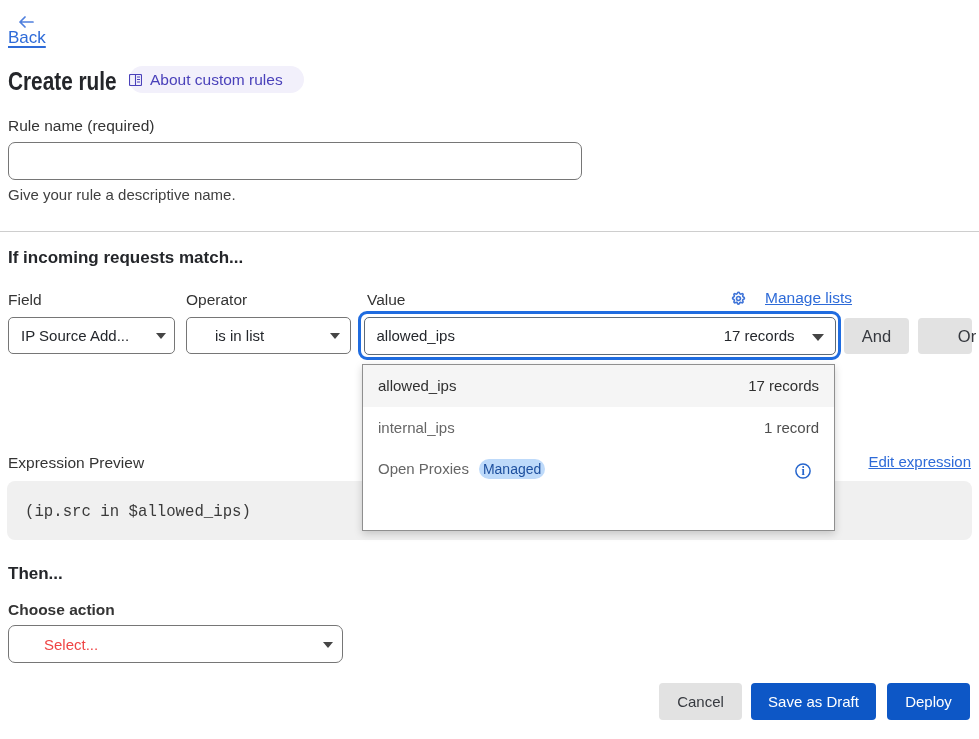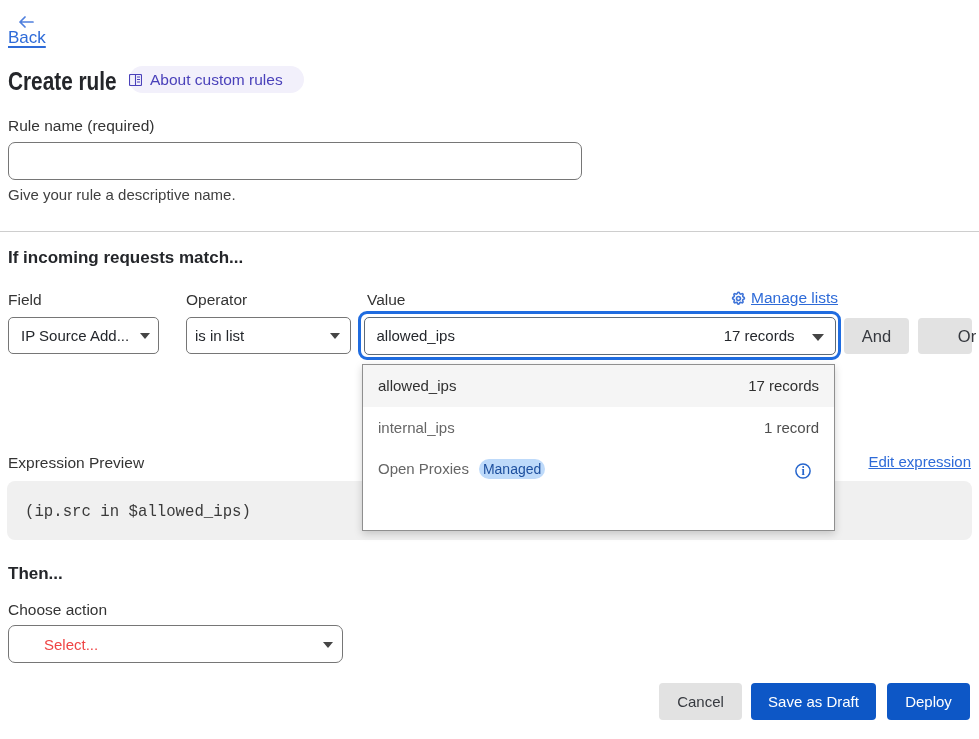--- a/index.html
+++ b/index.html
@@ -24,25 +24,25 @@
   #helper { left:8px; top:186px; font-size:15px; color:#404040; }
 
   #divider { left:0px; top:231px; width:979px; height:1px; background:#cecece; }
 
   #if-heading { left:8px; top:248px; font-size:17px; font-weight:700; color:#24262a; }
 
   #lbl-field { left:8px; top:291px; }
   #lbl-operator { left:186px; top:291px; }
   #lbl-value { left:367px; top:291px; }
 
-  #managelists { left:731px; top:289px; font-size:15.5px; display:flex; align-items:center; gap:5px; }
+  #managelists { left:731px; top:289px; font-size:15.5px; display:flex; align-items:center; gap:19px; }
 
   .select { border:1px solid #767676; border-radius:5px; background:#fff; display:flex; align-items:center; font-size:15px; color:#24272c; }
-  #sel-field { left:8px; top:317px; width:151px; height:37px; padding-left:12px; }
-  #sel-operator { left:186px; top:317px; width:165px; height:37px; padding-left:8px; }
+  #sel-field { left:8px; top:317px; width:167px; height:37px; padding-left:12px; }
+  #sel-operator { left:186px; top:317px; width:165px; height:37px; padding-left:28px; }
   .caret { width:0; height:0; border-left:5.5px solid transparent; border-right:5.5px solid transparent; border-top:6.5px solid #454545; position:absolute; }
 
   
   #value-ring { left:358px; top:311px; width:483px; height:49px; border:3px solid #1f6ce0; border-radius:9px; background:#fff; padding:2.5px; }
   #value-inner { width:100%; height:100%; border:1px solid #5f6b76; border-radius:5px; display:flex; align-items:center; font-size:15px; color:#24272c; position:relative; }
 
   
   #dropdown { left:362px; top:364px; width:473px; height:167px; background:#fff; border:1px solid #8f8f8f; box-shadow:0 3px 8px rgba(0,0,0,0.18); z-index:5; }
   .row { height:41.5px; display:flex; align-items:center; padding:0 15px; font-size:15px; color:#666; }
   .row .right { margin-left:auto; color:#4e4e4e; }
@@ -50,21 +50,21 @@
   .row.active .right { color:#303030; }
 
   .managed { background:#bedafa; color:#1d4f9e; border-radius:11px; font-size:14px; padding:2px 4px; margin-left:10px; }
 
   #lbl-exprprev { left:8px; top:454px; }
   #editexpr { right:8px; top:453px; font-size:15px; position:absolute; }
   #exprbox { left:7px; top:481px; width:965px; height:59px; background:#f0f0f0; border-radius:8px; }
   #exprtext { left:25px; top:503px; font-family:"Liberation Mono", monospace; font-size:15.7px; color:#3a3a3a; }
 
   #then { left:8px; top:564px; font-size:17px; font-weight:700; color:#24262a; }
-  #lbl-action { left:8px; top:601px; }
+  #lbl-action { left:8px; top:601px;font-weight:bold; }
   #sel-action { left:8px; top:625px; width:335px; height:38px; padding-left:35px; color:#ef4444; border-radius:7px; }
 
   .btn { position:absolute; height:37px; border-radius:4px; font-size:15px; display:flex; align-items:center; justify-content:center; }
   .btn.gray { background:#e2e2e2; color:#36393f; }
   .btn.blue-btn { background:#0d57c6; color:#fff; }
   #btn-and { left:844px; top:318px; width:65px; height:36px; font-size:16.5px; }
   #btn-or { left:918px; top:318px; width:54px; height:36px; font-size:16.5px;padding-left:44px; }
   #btn-cancel { left:659px; top:683px; width:83px; }
   #btn-save { left:751px; top:683px; width:125px; }
   #btn-deploy { left:887px; top:683px; width:83px; }

